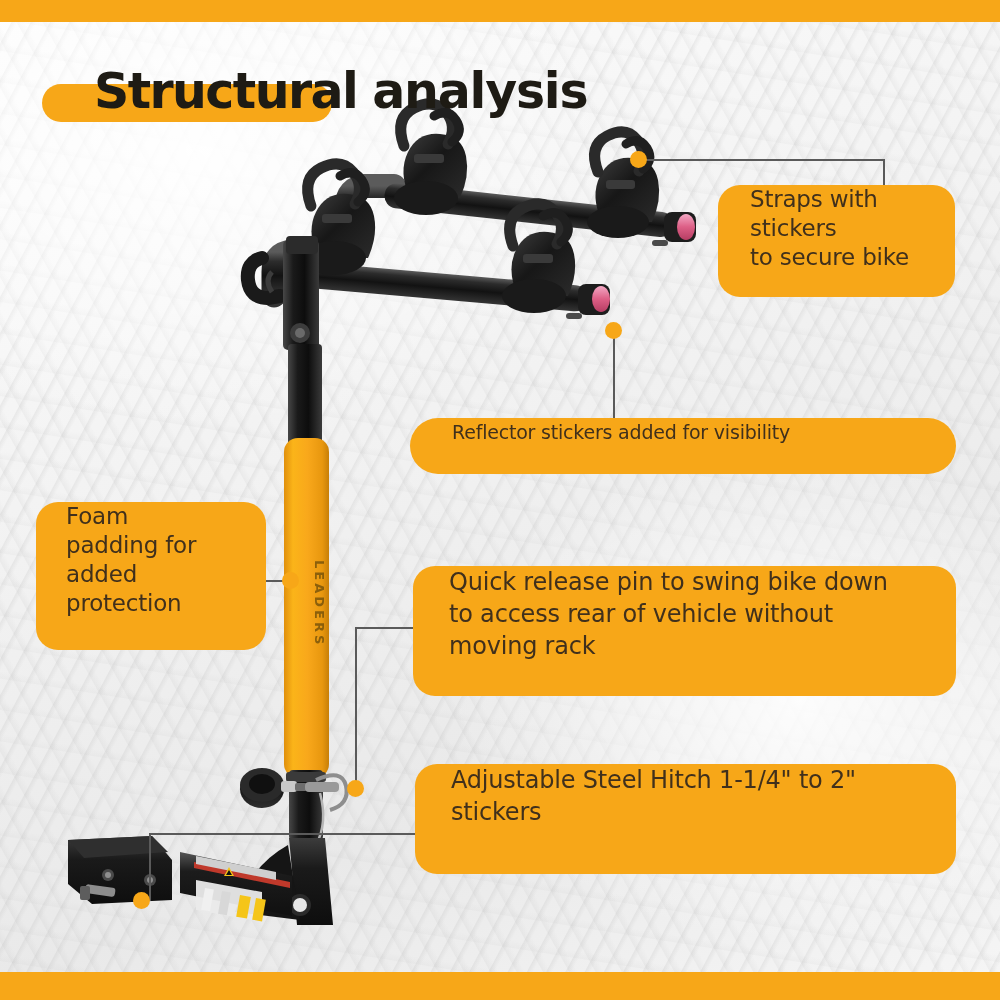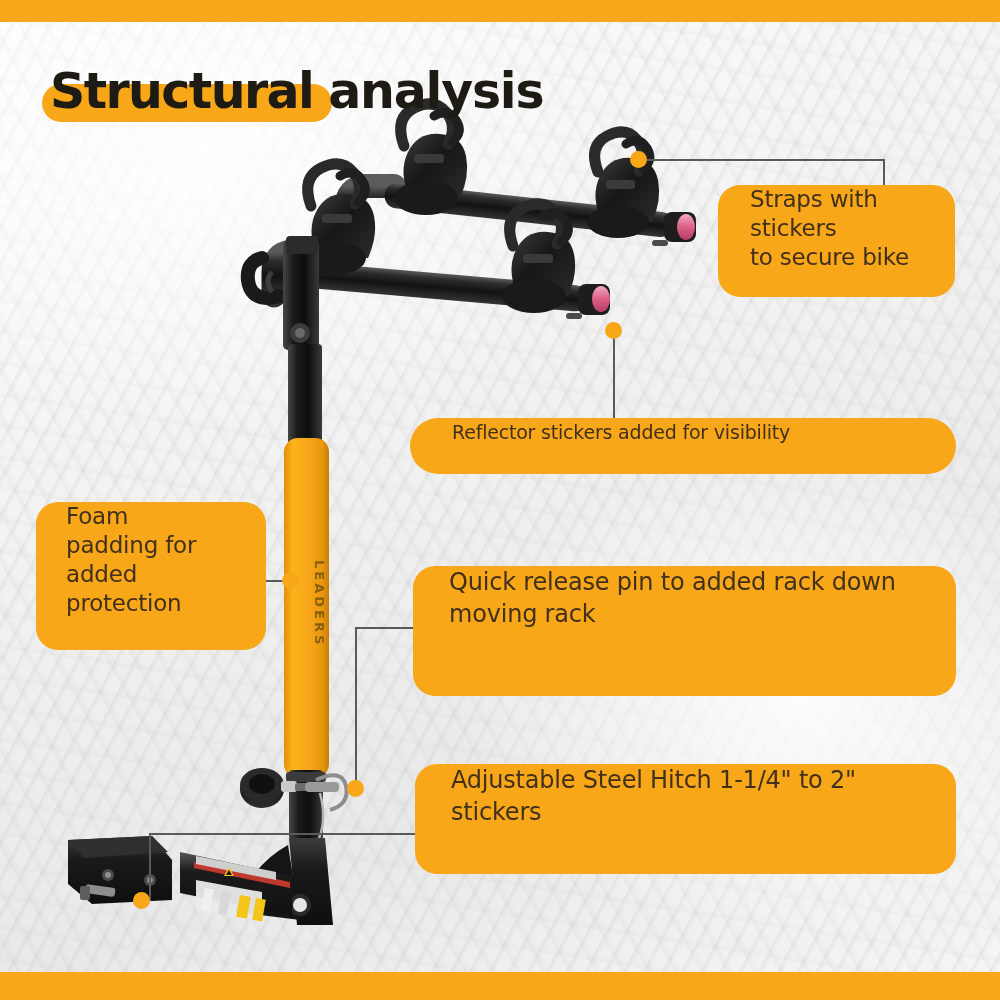--- a/index.html
+++ b/index.html
@@ -74,21 +74,21 @@
   .title-text {
     position: relative;
     z-index: 1;
     font-family: "DejaVu Sans", sans-serif;
     font-weight: bold;
     font-size: 49px;
     letter-spacing: -1.2px;
     color: #1e1b14;
     white-space: nowrap;
   }
-  .title-text .t1 { letter-spacing: -1.6px; }
+  .title-text .t1 { letter-spacing: -1.6px; margin-left: 44px; }
   .title-text .t2 { margin-left: 15px; }
 
   
   .callout {
     position: absolute;
     background: #F7A718;
     color: #40301c;
     box-sizing: border-box;
     display: flex;
     flex-direction: column;
@@ -374,21 +374,22 @@
   </div>
 
   <div class="callout" id="callout-foam">
     <span>Foam</span>
     <span>padding for</span>
     <span>added</span>
     <span>protection</span>
   </div>
 
   <div class="callout" id="callout-quick">
-    <span>Quick release pin to added rack down</span>
+    <span>Quick release pin to swing bike down</span>
+    <span>to access rear of vehicle without</span>
     <span>moving rack</span>
   </div>
 
   <div class="callout" id="callout-adapter">
     <span>Adjustable Steel Hitch 1-1/4" to 2"</span>
     <span>stickers</span>
   </div>
 
 </div>
 

